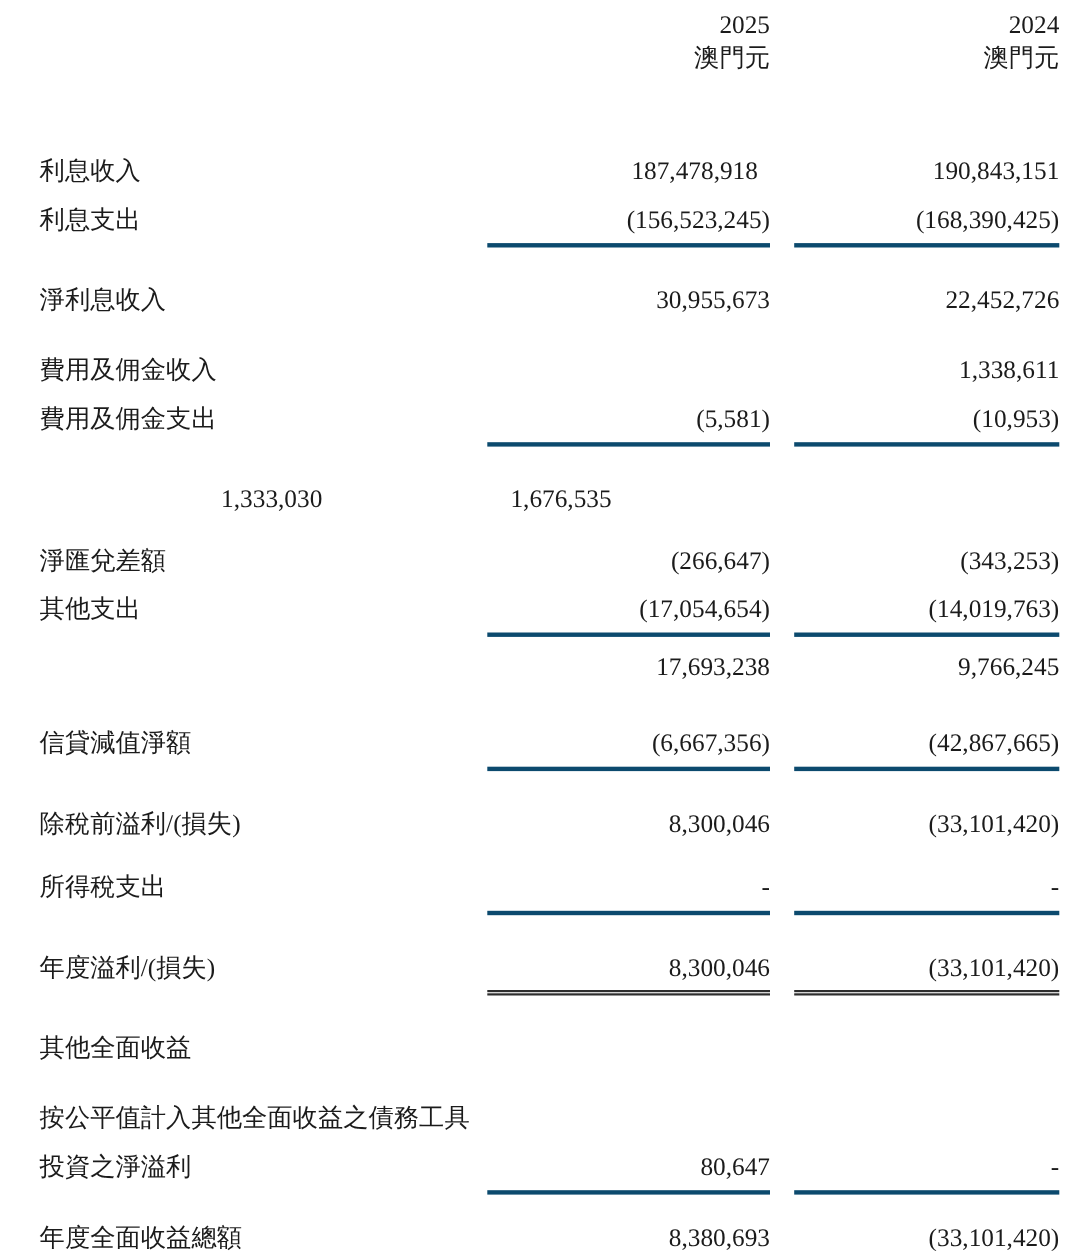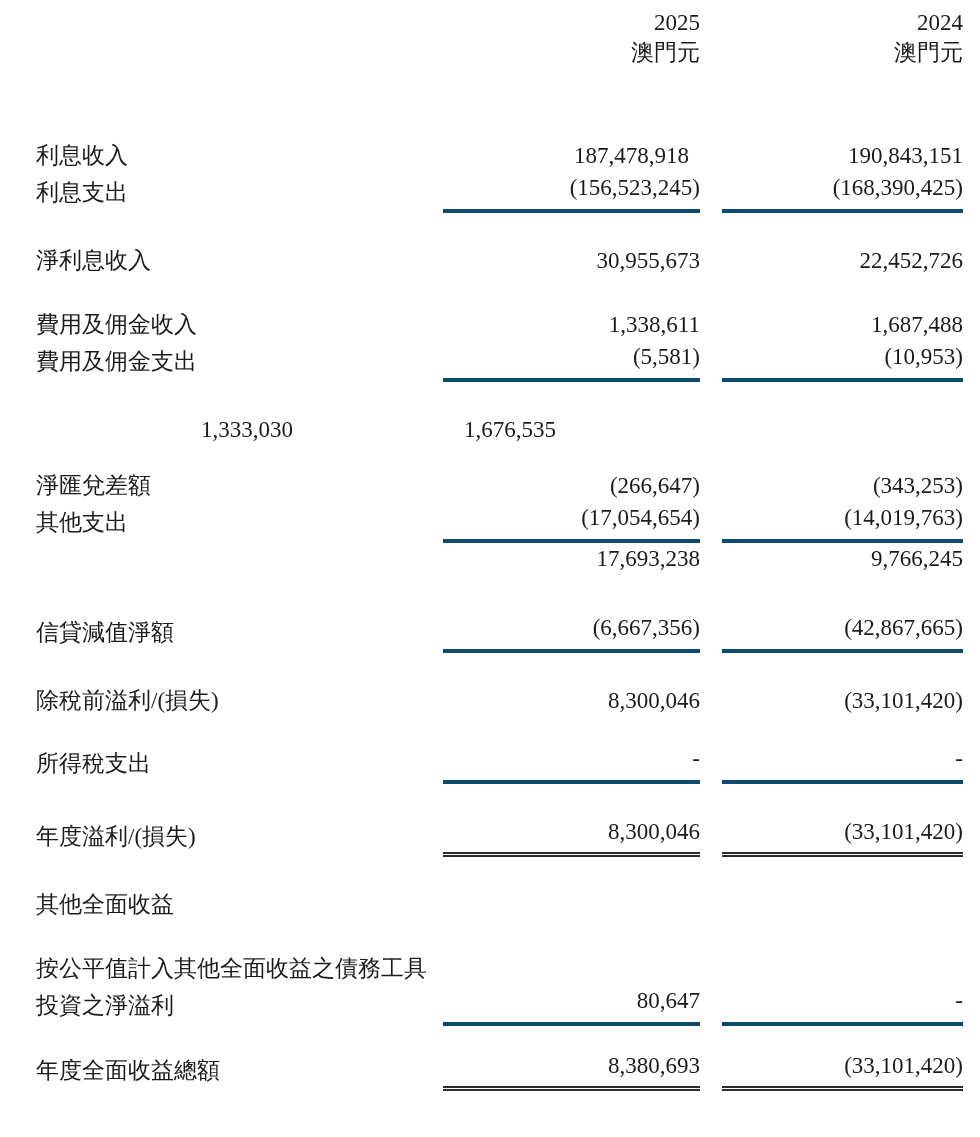--- a/index.html
+++ b/index.html
@@ -11,21 +11,21 @@
     font-family: "Liberation Serif", "DejaVu Serif", serif;
     overflow: hidden;
   }
   .sheet {
     width: 980px; height: 1137px;
     padding: 8px 17px 0 36px;
     overflow: hidden;
   }
   .row {
     display: flex;
-    align-items: center;
+    align-items: flex-start;
   }
   .cell { flex: 0 0 auto; }
   .lbl {
     flex: 1 1 auto;
     font-size: 23px;
     line-height: 32px;
     white-space: pre-line;
     text-align: left;
   }
   .val {
@@ -34,21 +34,21 @@
     font-size: 23px;
     line-height: 32px;
   }
   .v2 {
     width: 241px;
     margin-left: 22px;
   }
   .rule-single { border-bottom: 4px solid #0c4a6e; padding-bottom: 5px; }
   .rule-double { border-bottom: 5px double #2d2d2d; padding-bottom: 4px; }
   .gap-first  { margin-top: 72px; gap: 11px; }
-  .gap-none   { margin-top: 0; }
+  .gap-none   { margin-top: 12px; }
   .gap-small  { margin-top: 26px; }
   .gap-medium { margin-top: 32px; }
   .gap-large  { margin-top: 37px; }
   .gap-xlarge { margin-top: 24px; }
   .header-row .val div { line-height: 30px; }
 </style>
 </head>
 <body>
 
 <div class="sheet">
@@ -80,21 +80,20 @@
 
   <div class="row gap-medium">
     <div class="cell lbl">淨利息收入</div>
     <div class="cell val v1">30,955,673</div>
     <div class="cell val v2">22,452,726</div>
   </div>
 
   <div class="row gap-medium">
     <div class="cell lbl">費用及佣金收入</div>
     <div class="cell val v1">1,338,611</div>
-    <div class="cell val v2">1,687,488</div>
   </div>
 
   <div class="row gap-none">
     <div class="cell lbl">費用及佣金支出</div>
     <div class="cell val v1 rule-single">(5,581)</div>
     <div class="cell val v2 rule-single">(10,953)</div>
   </div>
 
   <div class="row gap-medium">
     <div class="cell val v1">1,333,030</div>

